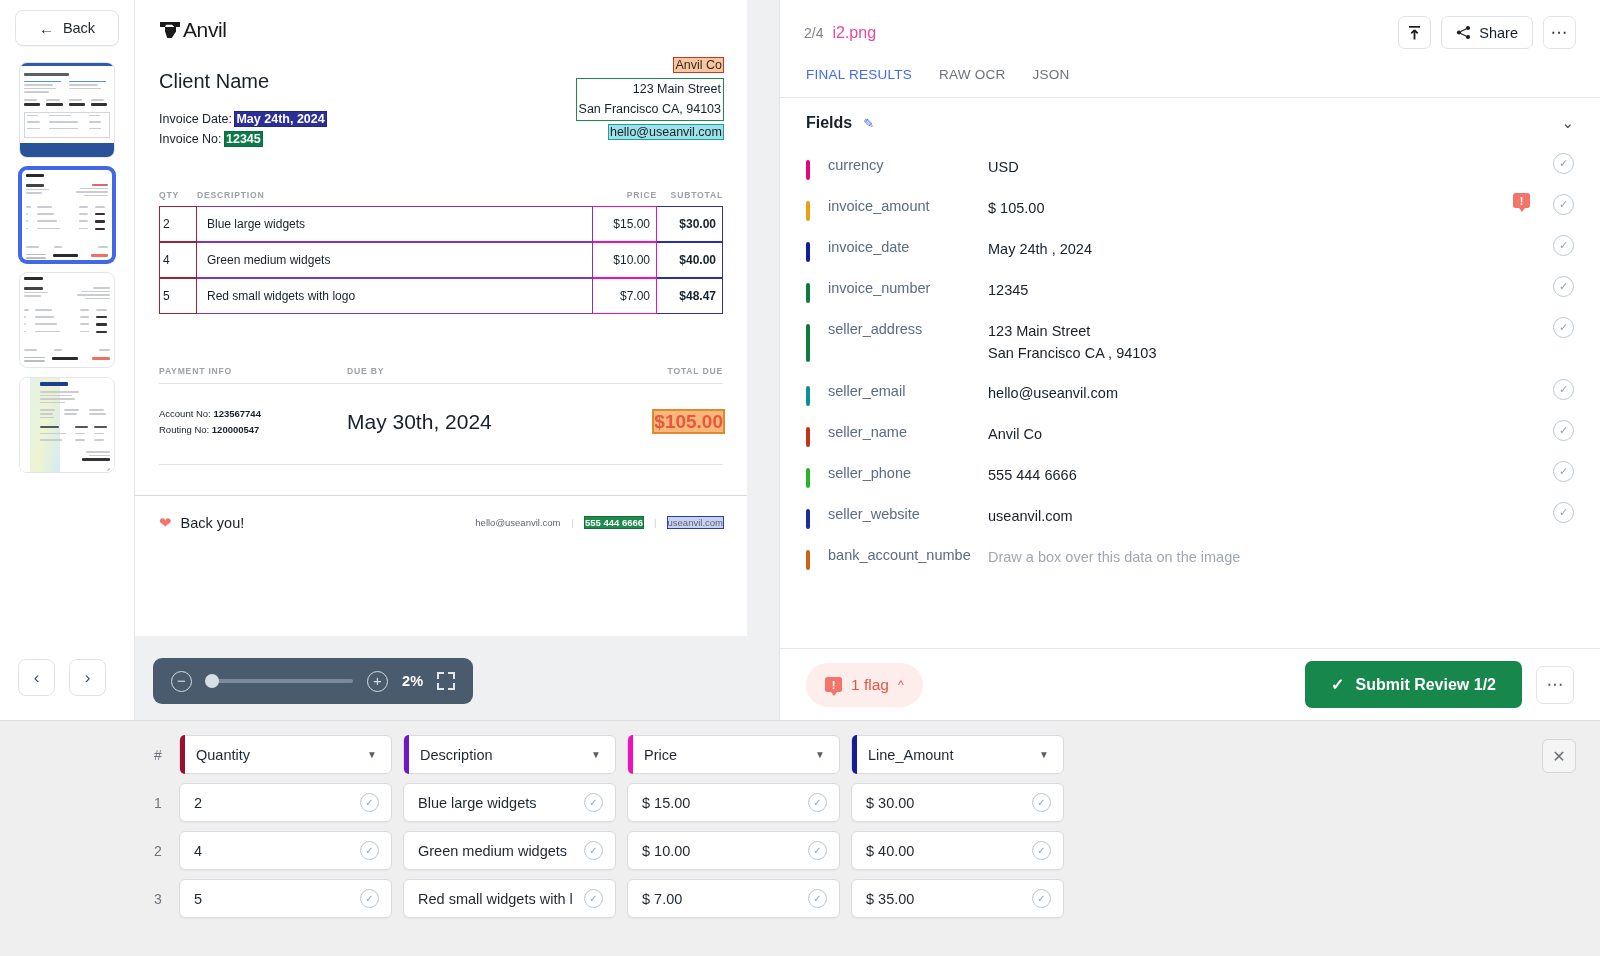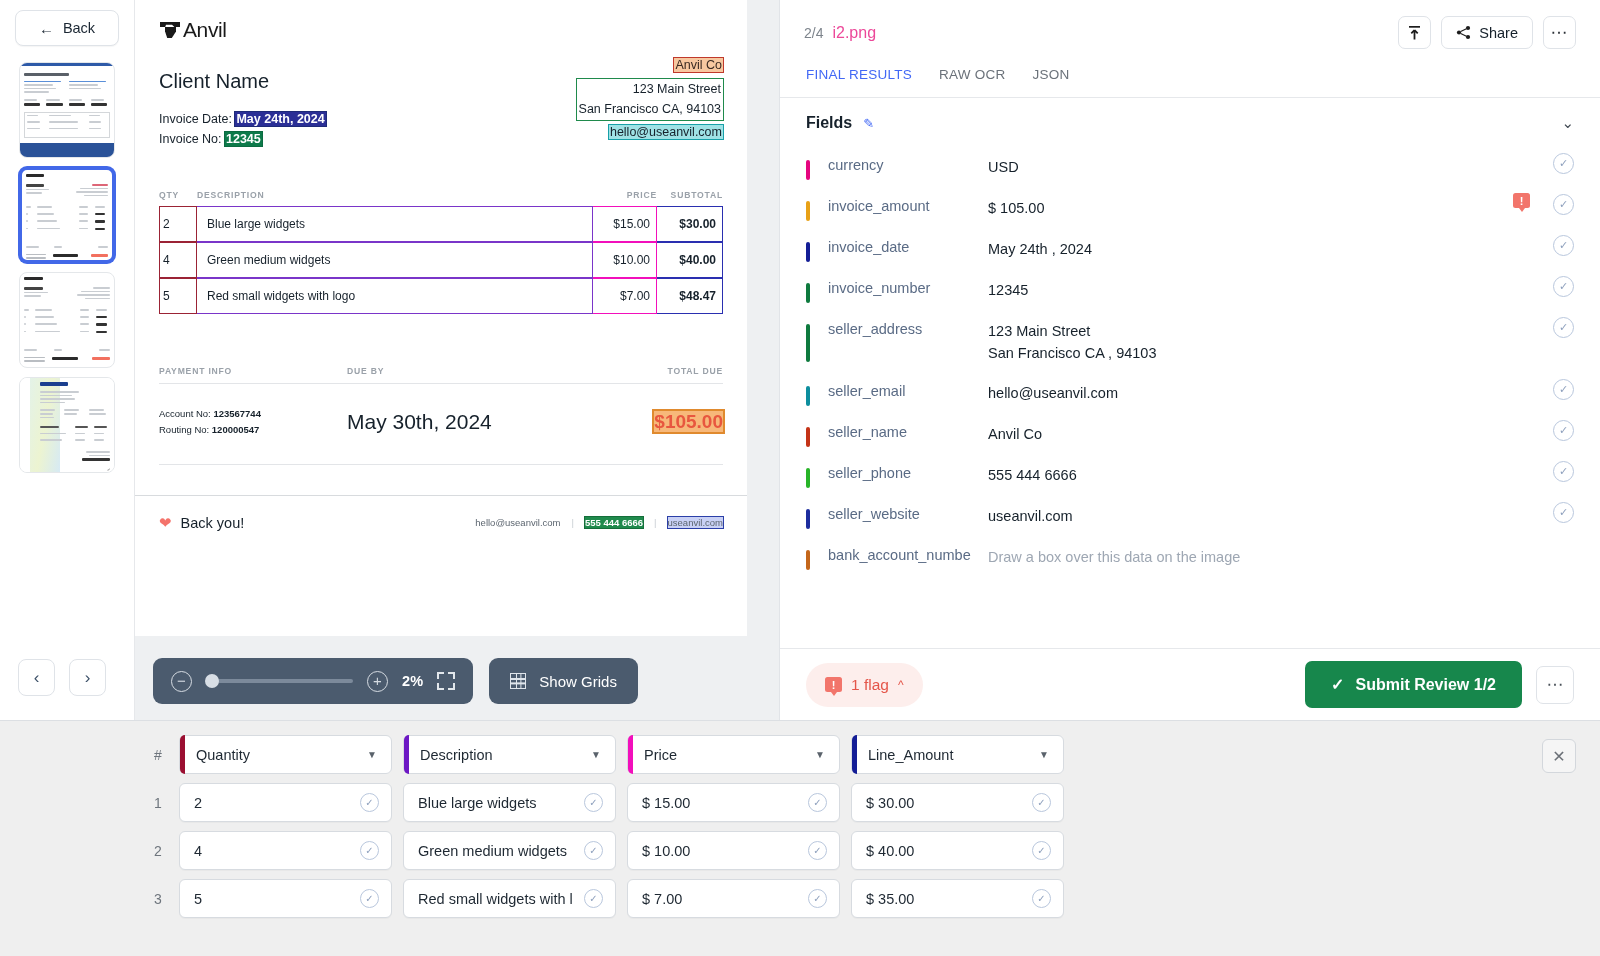--- a/index.html
+++ b/index.html
@@ -696,24 +696,20 @@
             </div>
           <div class="ic-circ">+</div>
           <div class="zpct">2%</div>
           <div class="expand">
               <i></i>
               <i></i>
               <i></i>
               <i></i>
             </div>
         </div>
-        <div class="grid-pill">
-          <span class="grid-ico"></span>
-          <span>Show Grids</span>
-        </div>
       </div>
     </div>
 
     <div class="rpanel">
       <div class="rp-head">
         <span class="pgcount">2/4</span>
         <span class="fname">i2.png</span>
         <div class="rp-actions">
           <div class="sq-btn">
             <svg width="15" height="16" viewBox="0 0 15 16">

